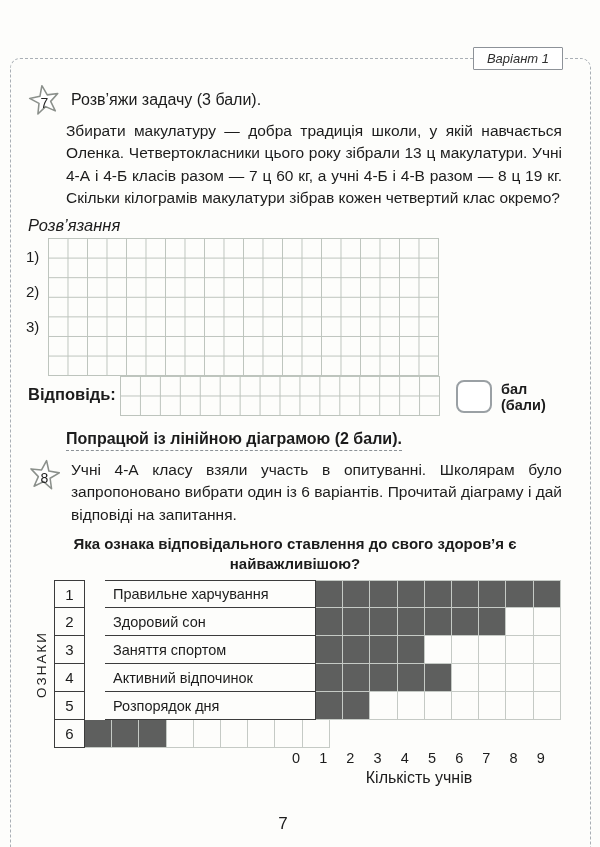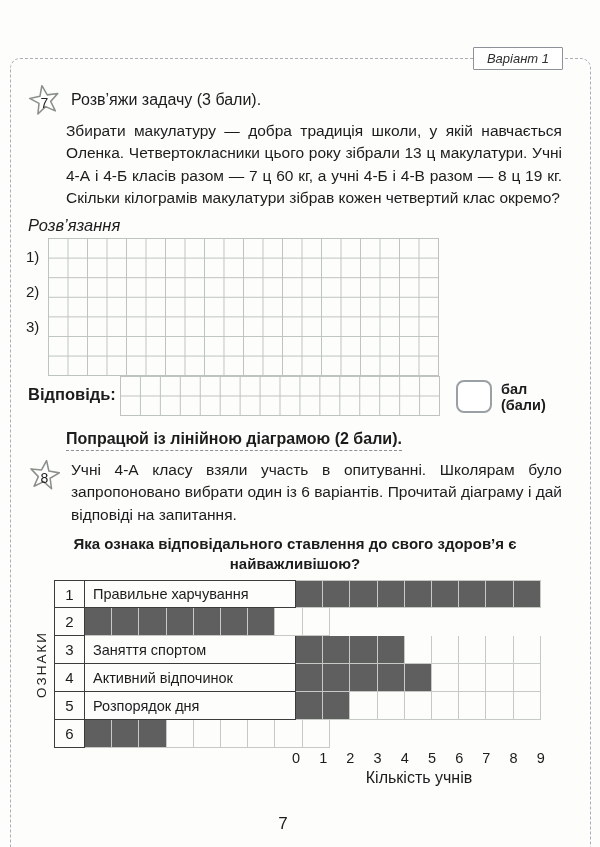--- a/index.html
+++ b/index.html
@@ -36,21 +36,21 @@
   .task8-row{display:flex;gap:10px;margin-top:8px;align-items:flex-start;}
   .task8-row .task-body{margin:0;flex:1;}
   .question{margin:8px auto 0 auto;max-width:500px;text-align:center;font-weight:bold;
         font-size:15px;line-height:20px;}
   .chart{display:flex;margin-top:6px;}
   .oznaky{width:26px;height:168px;display:flex;align-items:center;justify-content:center;flex:none;}
   .oznaky span{writing-mode:vertical-rl;transform:rotate(180deg);font-size:13.5px;letter-spacing:2px;color:#222;}
   .chart-row{display:flex;}
   .cell{box-sizing:border-box;height:28px;display:flex;align-items:center;}
   .cell.num{width:31px;justify-content:center;border:1px solid #3c3c3c;font-size:15px;}
-  .cell.label{width:211px;padding-left:8px;border:1px solid #3c3c3c;border-left:none;font-size:14.5px;}
+  .cell.label{width:211px;padding-left:8px;border:1px solid #3c3c3c;border-left:none;font-size:14.5px;margin-left:20px;}
   .chart-row + .chart-row .cell{border-top:none;}
   .dcells{display:flex;}
   .dcell{box-sizing:border-box;width:27.2px;height:28px;border-right:1px solid #c5cac5;border-bottom:1px solid #c5cac5;}
   .chart-row:first-child .dcell{border-top:1px solid #c5cac5;}
   .dcell.filled{background:#5e5f5e;}
   .xaxis{position:relative;margin-left:268px;width:246px;height:16px;margin-top:2px;}
   .xaxis .tick{position:absolute;top:0;transform:translateX(-50%);font-size:14.5px;}
   .xlabel{margin-left:268px;width:246px;text-align:center;font-size:16px;margin-top:3px;}
   .page-num{position:absolute;left:0;width:566px;bottom:13px;text-align:center;font-size:17px;}
 </style>
@@ -127,20 +127,21 @@
               <div class="dcell filled"></div>
               <div class="dcell filled"></div>
               <div class="dcell filled"></div>
               <div class="dcell filled"></div>
               <div class="dcell filled"></div>
               <div class="dcell filled"></div>
             </div>
           </div>
           <div class="chart-row">
             <div class="cell num">2</div>
+            <div class="cell label">Здоровий сон</div>
             <div class="dcells">
               <div class="dcell filled"></div>
               <div class="dcell filled"></div>
               <div class="dcell filled"></div>
               <div class="dcell filled"></div>
               <div class="dcell filled"></div>
               <div class="dcell filled"></div>
               <div class="dcell filled"></div>
               <div class="dcell"></div>
               <div class="dcell"></div>

